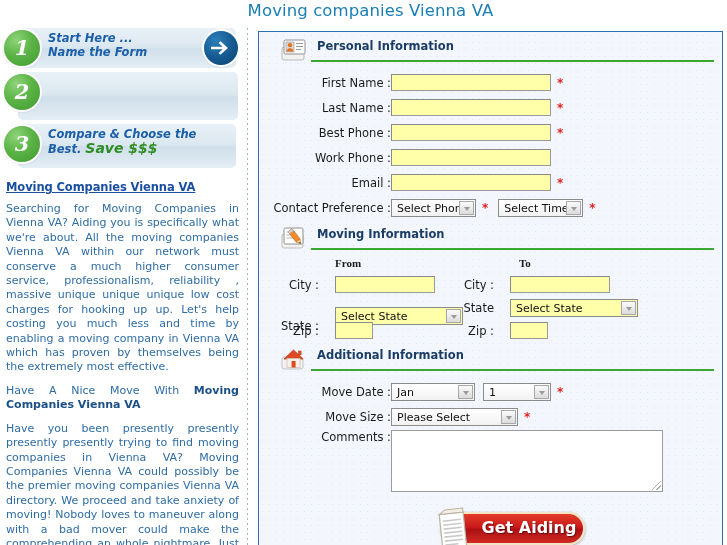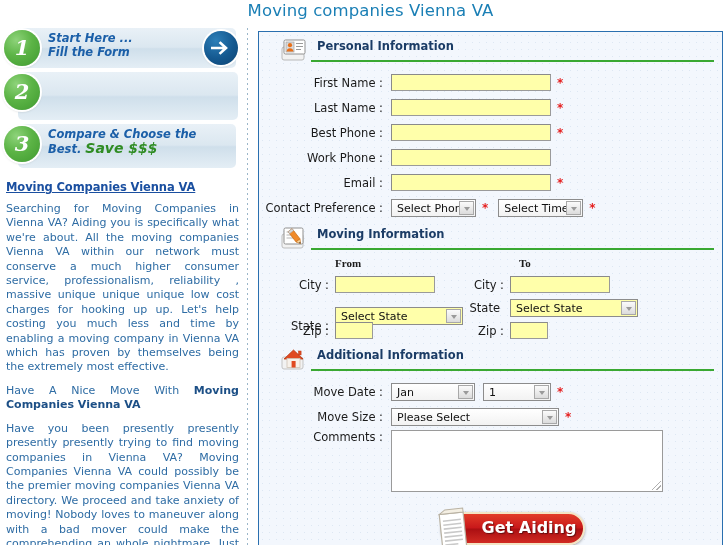--- a/index.html
+++ b/index.html
@@ -163,21 +163,21 @@
 
   .row {
     display: flex;
     align-items: center;
     height: 23px;
     margin-bottom: 2px;
   }
   .lbl {
     width: 132px;
     text-align: right;
-    padding-right: 8px;
+    padding-right: 0;
     font-size: 11.5px;
     color: #1a1a1a;
     white-space: nowrap;
   }
   .txt {
     height: 17px;
     background: #ffffaa;
     border: 1px solid #9a9a9a;
     border-top-color: #8a8a8a;
     border-left-color: #8a8a8a;
@@ -229,21 +229,21 @@
     top: 0;
     font-family: Liberation Serif, serif;
   }
   .mi-colhdr.from { left: 76px; }
   .mi-colhdr.to { left: 260px; }
   .mi-row { position: absolute; display: flex; align-items: center; }
   .mi-lbl {
     font-size: 11.5px;
     color: #1a1a1a;
     text-align: right;
-    padding-right: 6px;
+    padding-right: 16px;
     white-space: nowrap;
   }
 
   
   .ta {
     width: 272px; height: 62px;
     border: 1px solid #9a9a9a;
     background: #ffffff;
     position: relative;
   }
@@ -300,21 +300,21 @@
 
   <div class="sidebar">
 
     <div class="steps">
 
       <div class="step s1">
         <div class="step-pill"></div>
         <div class="step-num">1</div>
         <div class="step-text">
           <div>Start Here ...</div>
-          <div>Fill the Form</div>
+          <div>Name the Form</div>
         </div>
         <div class="arrow-btn">
           <svg width="20" height="16" viewBox="0 0 20 16">
             <path d="M1 8 H14 M9.5 3 L15 8 L9.5 13" stroke="#ffffff" stroke-width="2.6" fill="none" stroke-linecap="square"></path>
           </svg>
         </div>
       </div>
 
       <div class="step s2">
         <div class="step-pill"></div>
@@ -448,21 +448,21 @@
         <div class="mi-row" style="left:0; top:65px;">
           <span class="mi-lbl" style="width:76px;">Zip :</span>
           <input class="txt" style="width: 38px;" type="text" value="">
         </div>
 
         <div class="mi-row" style="left:195px; top:19px;">
           <span class="mi-lbl" style="width:56px;">City :</span>
           <input class="txt" style="width: 100px;" type="text" value="">
         </div>
         <div class="mi-row" style="left:195px; top:42px;">
-          <span class="mi-lbl" style="width:56px;padding-right:10px;">State</span>
+          <span class="mi-lbl" style="width:56px;padding-right:16px;">State</span>
           <span class="sel yellow" style="width:128px;">
             <span>Select State</span>
             <span class="arw"></span>
           </span>
         </div>
         <div class="mi-row" style="left:195px; top:65px;">
           <span class="mi-lbl" style="width:56px;">Zip :</span>
           <input class="txt" style="width: 38px;" type="text" value="">
         </div>
       </div>
@@ -491,21 +491,21 @@
             <span class="arw"></span>
           </span>
           <span class="sel" style="width:68px;margin-left:8px;">
             <span>1</span>
             <span class="arw"></span>
           </span>
           <span class="req">*</span>
         </div>
         <div class="row">
           <span class="lbl">Move Size :</span>
-          <span class="sel" style="width:168px;">
+          <span class="sel" style="width:127px;">
             <span>Please Select</span>
             <span class="arw"></span>
           </span>
           <span class="req">*</span>
         </div>
         <div class="row" style="height:66px;align-items:flex-start;margin-top:2px;">
           <span class="lbl">Comments :</span>
           <span class="ta">
             <textarea style="width: 100%; height: 100%; border: none; outline: none; resize: none; background: transparent; font-family: inherit; font-size: 11px;" value=""></textarea>
           </span>

